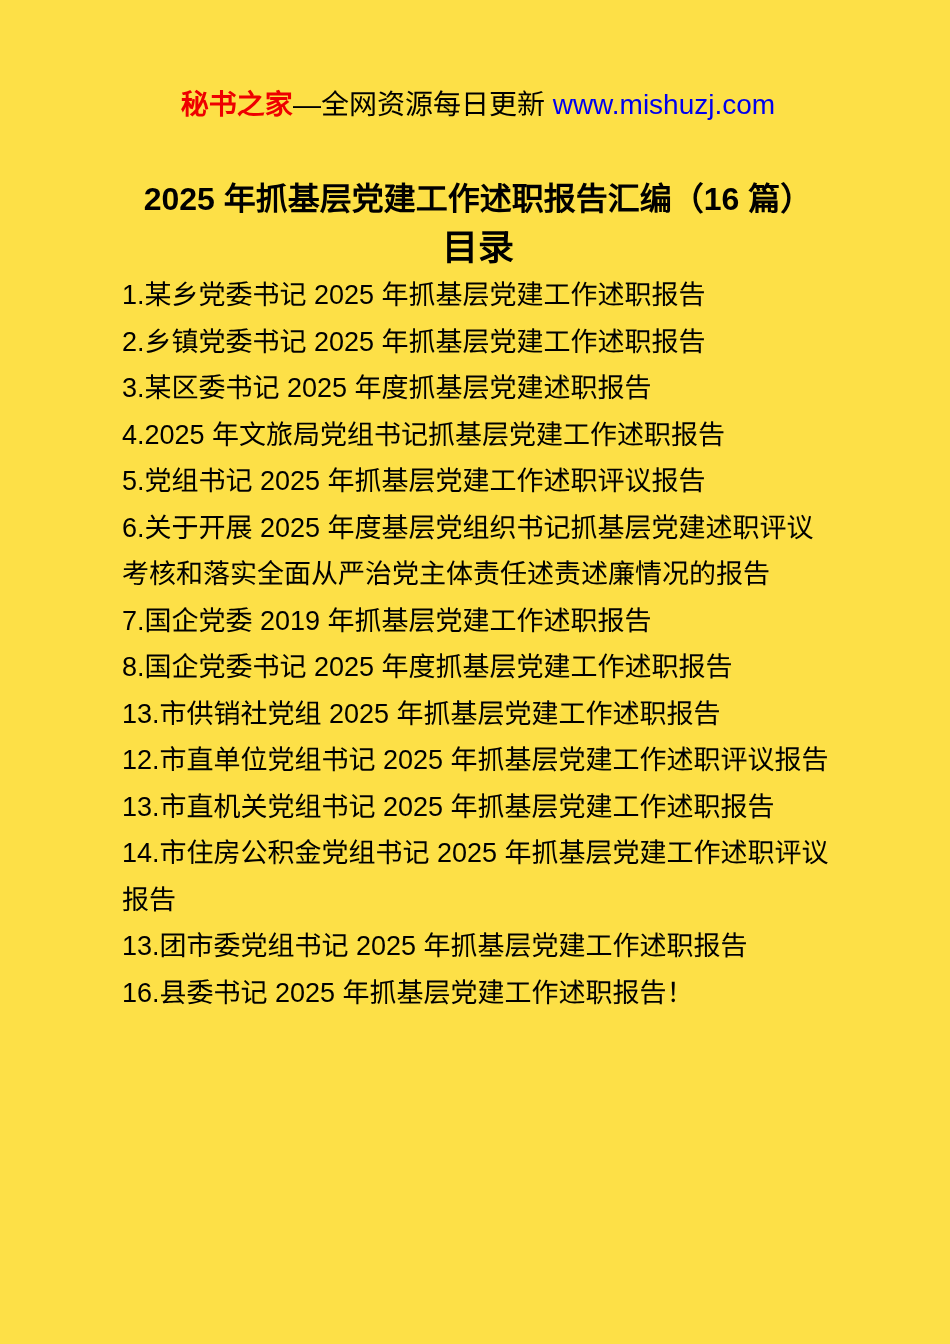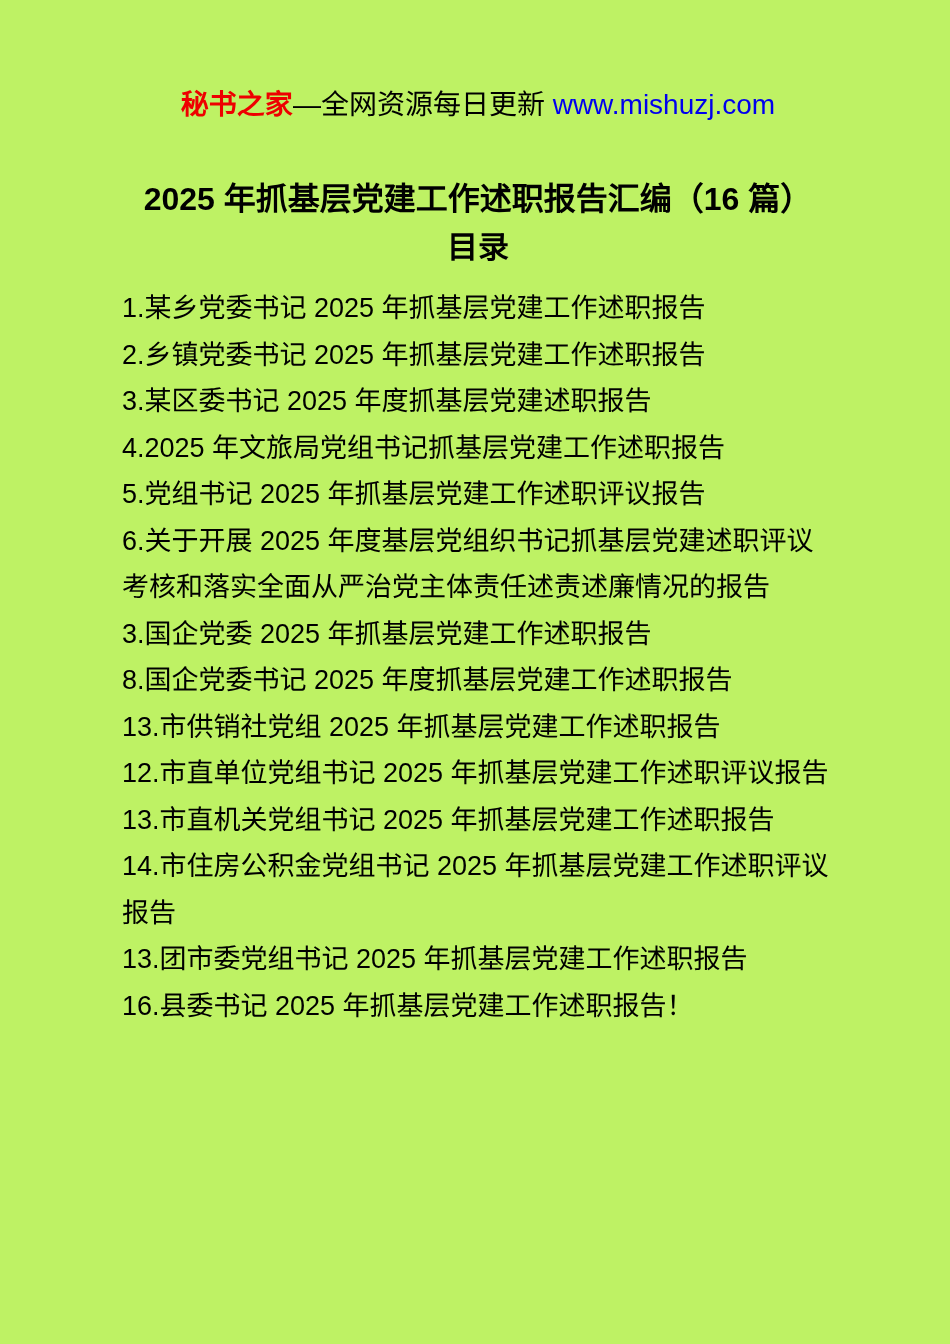--- a/index.html
+++ b/index.html
@@ -2,21 +2,21 @@
 <html lang="zh-CN"><head>
 <meta charset="utf-8">
 <style>
   * { margin: 0; padding: 0; box-sizing: border-box; }
   html, body { background: #ffffff; }
   .page {
     position: relative;
     width: 950px;
     height: 1344px;
     margin: 0 auto;
-    background: #bef264;
+    background: #fde047;
     overflow: hidden;
     font-family: "Liberation Sans", "DejaVu Sans", sans-serif;
     color: #000000;
   }
   .content {
     position: absolute;
     left: 122px;
     top: 88px;
     width: 712px;
   }
@@ -36,28 +36,28 @@
     margin-left: -12px;
     width: 736px;
     text-align: center;
     font-size: 32px;
     font-weight: bold;
     line-height: 51px;
     color: #000000;
   }
   .toc-heading {
     text-align: center;
-    font-size: 31px;
+    font-size: 36px;
     font-weight: bold;
     line-height: 46px;
     color: #000000;
   }
   
   .toc {
-    margin-top: 14px;
+    margin-top: 1px;
     font-size: 27px;
     line-height: 46.5px;
     color: #000000;
   }
   .toc p { margin: 0; }
 </style>
 </head>
 <body>
 
 <div class="page">
@@ -71,21 +71,21 @@
 
     <div class="toc-heading">目录</div>
 
     <div class="toc">
       <p>1.某乡党委书记 2025 年抓基层党建工作述职报告</p>
       <p>2.乡镇党委书记 2025 年抓基层党建工作述职报告</p>
       <p>3.某区委书记 2025 年度抓基层党建述职报告</p>
       <p>4.2025 年文旅局党组书记抓基层党建工作述职报告</p>
       <p>5.党组书记 2025 年抓基层党建工作述职评议报告</p>
       <p>6.关于开展 2025 年度基层党组织书记抓基层党建述职评议考核和落实全面从严治党主体责任述责述廉情况的报告</p>
-      <p>3.国企党委 2025 年抓基层党建工作述职报告</p>
+      <p>7.国企党委 2019 年抓基层党建工作述职报告</p>
       <p>8.国企党委书记 2025 年度抓基层党建工作述职报告</p>
       <p>13.市供销社党组 2025 年抓基层党建工作述职报告</p>
       <p>12.市直单位党组书记 2025 年抓基层党建工作述职评议报告</p>
       <p>13.市直机关党组书记 2025 年抓基层党建工作述职报告</p>
       <p>14.市住房公积金党组书记 2025 年抓基层党建工作述职评议报告</p>
       <p>13.团市委党组书记 2025 年抓基层党建工作述职报告</p>
       <p>16.县委书记 2025 年抓基层党建工作述职报告！</p>
     </div>
 
   </div>

